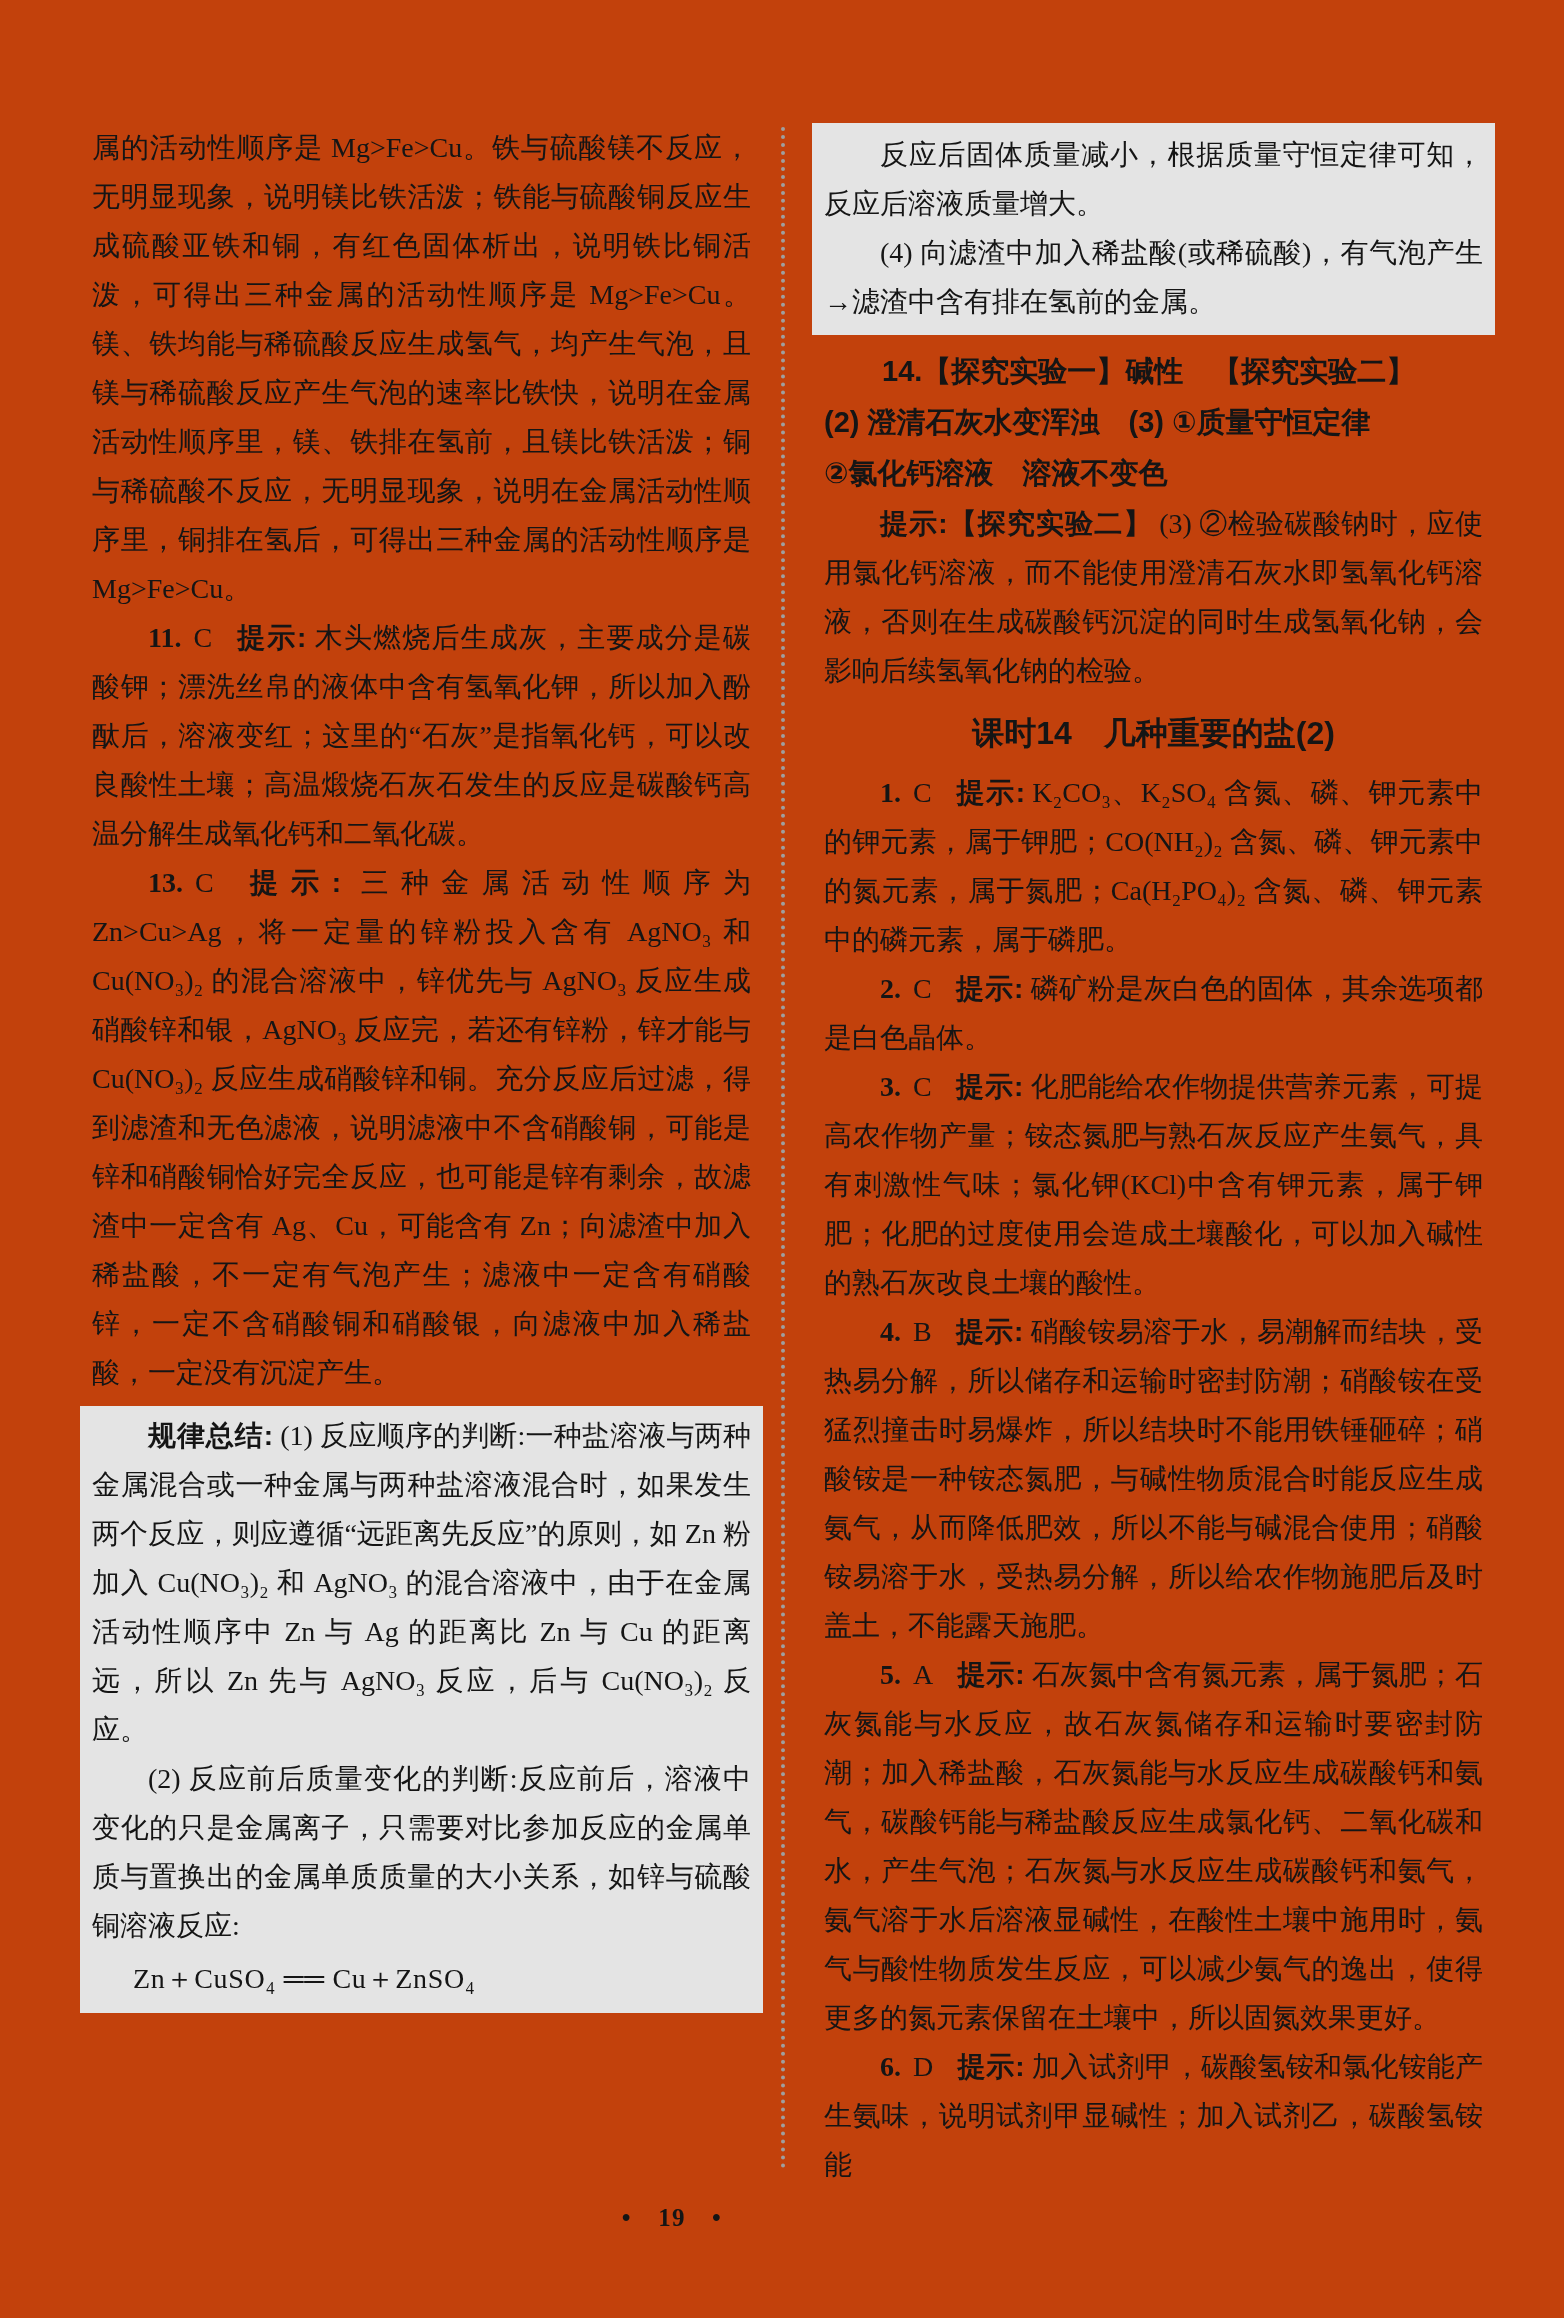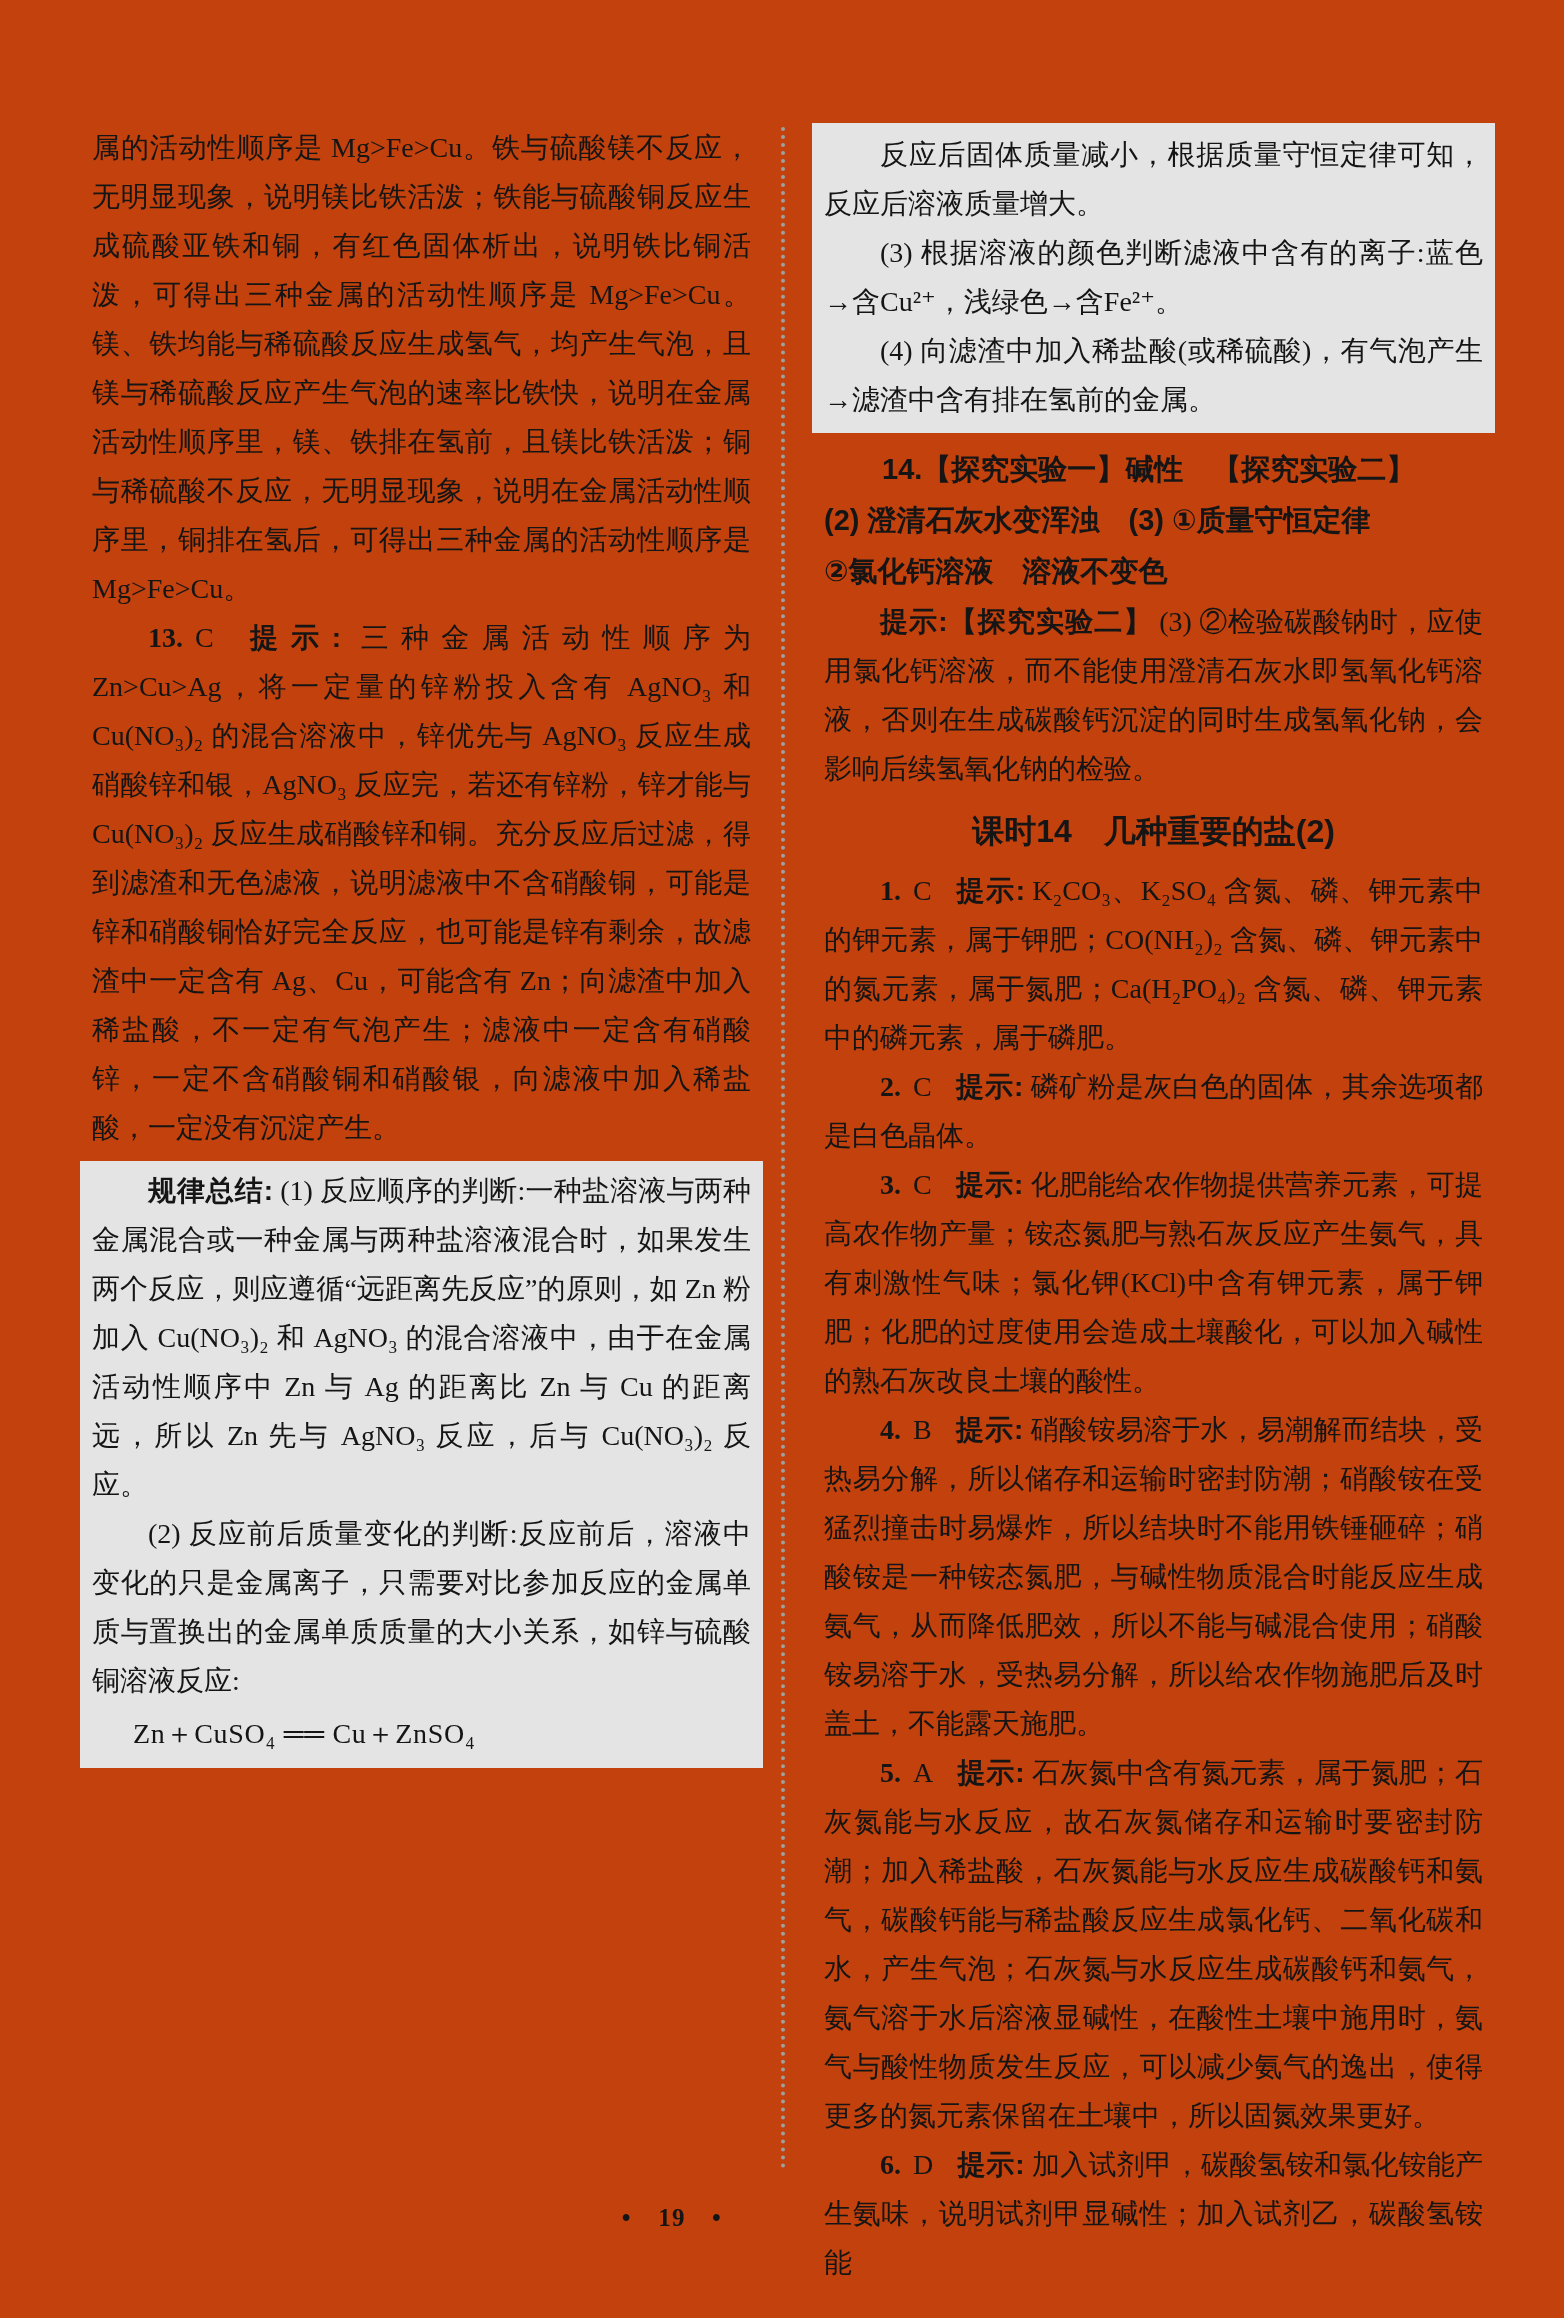--- a/index.html
+++ b/index.html
@@ -30,38 +30,38 @@
           font-weight:bold;font-size:25px;letter-spacing:1.3px;}
 </style>
 </head>
 <body>
 
 <div class="page">
 
   <div class="col col-left">
     <p class="para noindent">属的活动性顺序是 Mg&gt;Fe&gt;Cu。铁与硫酸镁不反应，无明显现象，说明镁比铁活泼；铁能与硫酸铜反应生成硫酸亚铁和铜，有红色固体析出，说明铁比铜活泼，可得出三种金属的活动性顺序是 Mg&gt;Fe&gt;Cu。镁、铁均能与稀硫酸反应生成氢气，均产生气泡，且镁与稀硫酸反应产生气泡的速率比铁快，说明在金属活动性顺序里，镁、铁排在氢前，且镁比铁活泼；铜与稀硫酸不反应，无明显现象，说明在金属活动性顺序里，铜排在氢后，可得出三种金属的活动性顺序是 Mg&gt;Fe&gt;Cu。</p>
 
+    <p class="para"><span class="num">11.</span><span class="ans">C</span><span class="hint-label">提示:</span><span>木头燃烧后生成灰，主要成分是碳酸钾；漂洗丝帛的液体中含有氢氧化钾，所以加入酚酞后，溶液变红；这里的“石灰”是指氧化钙，可以改良酸性土壤；高温煅烧石灰石发生的反应是碳酸钙高温分解生成氧化钙和二氧化碳。</span></p>
 
 
     <p class="para"><span class="num">13.</span><span class="ans">C</span><span class="hint-label">提示:</span><span>三种金属活动性顺序为 Zn&gt;Cu&gt;Ag，将一定量的锌粉投入含有 AgNO₃ 和 Cu(NO₃)₂ 的混合溶液中，锌优先与 AgNO₃ 反应生成硝酸锌和银，AgNO₃ 反应完，若还有锌粉，锌才能与 Cu(NO₃)₂ 反应生成硝酸锌和铜。充分反应后过滤，得到滤渣和无色滤液，说明滤液中不含硝酸铜，可能是锌和硝酸铜恰好完全反应，也可能是锌有剩余，故滤渣中一定含有 Ag、Cu，可能含有 Zn；向滤渣中加入稀盐酸，不一定有气泡产生；滤液中一定含有硝酸锌，一定不含硝酸铜和硝酸银，向滤液中加入稀盐酸，一定没有沉淀产生。</span></p>
 
     <div class="graybox summary-box">
       <p class="para"><span class="hint-label">规律总结:</span><span>(1) 反应顺序的判断:一种盐溶液与两种金属混合或一种金属与两种盐溶液混合时，如果发生两个反应，则应遵循“远距离先反应”的原则，如 Zn 粉加入 Cu(NO₃)₂ 和 AgNO₃ 的混合溶液中，由于在金属活动性顺序中 Zn 与 Ag 的距离比 Zn 与 Cu 的距离远，所以 Zn 先与 AgNO₃ 反应，后与 Cu(NO₃)₂ 反应。</span></p>
       <p class="para"><span>(2) 反应前后质量变化的判断:反应前后，溶液中变化的只是金属离子，只需要对比参加反应的金属单质与置换出的金属单质质量的大小关系，如锌与硫酸铜溶液反应:</span></p>
       <p class="para equation">Zn＋CuSO₄ ══ Cu＋ZnSO₄</p>
       <p class="para masses"></p>
     </div>
   </div>
 
   <div class="divider"></div>
 
   <div class="col col-right">
     <div class="graybox top-box">
       <p class="para">反应后固体质量减小，根据质量守恒定律可知，反应后溶液质量增大。</p>
-      <p class="para">(3) 根据溶液的颜色判断滤液中含有的离子:蓝色→含Cu²⁺，浅绿色→含Fe²⁺。</p>
       <p class="para">(4) 向滤渣中加入稀盐酸(或稀硫酸)，有气泡产生→滤渣中含有排在氢前的金属。</p>
     </div>
 
     <div>
       <div class="bold-line indent2">14.【探究实验一】碱性　【探究实验二】</div>
       <div class="bold-line">(2) 澄清石灰水变浑浊　(3) ①质量守恒定律</div>
       <div class="bold-line">②氯化钙溶液　溶液不变色</div>
       <p class="para"><span class="hint-label">提示:【探究实验二】</span><span>(3) ②检验碳酸钠时，应使用氯化钙溶液，而不能使用澄清石灰水即氢氧化钙溶液，否则在生成碳酸钙沉淀的同时生成氢氧化钠，会影响后续氢氧化钠的检验。</span></p>
     </div>
 

